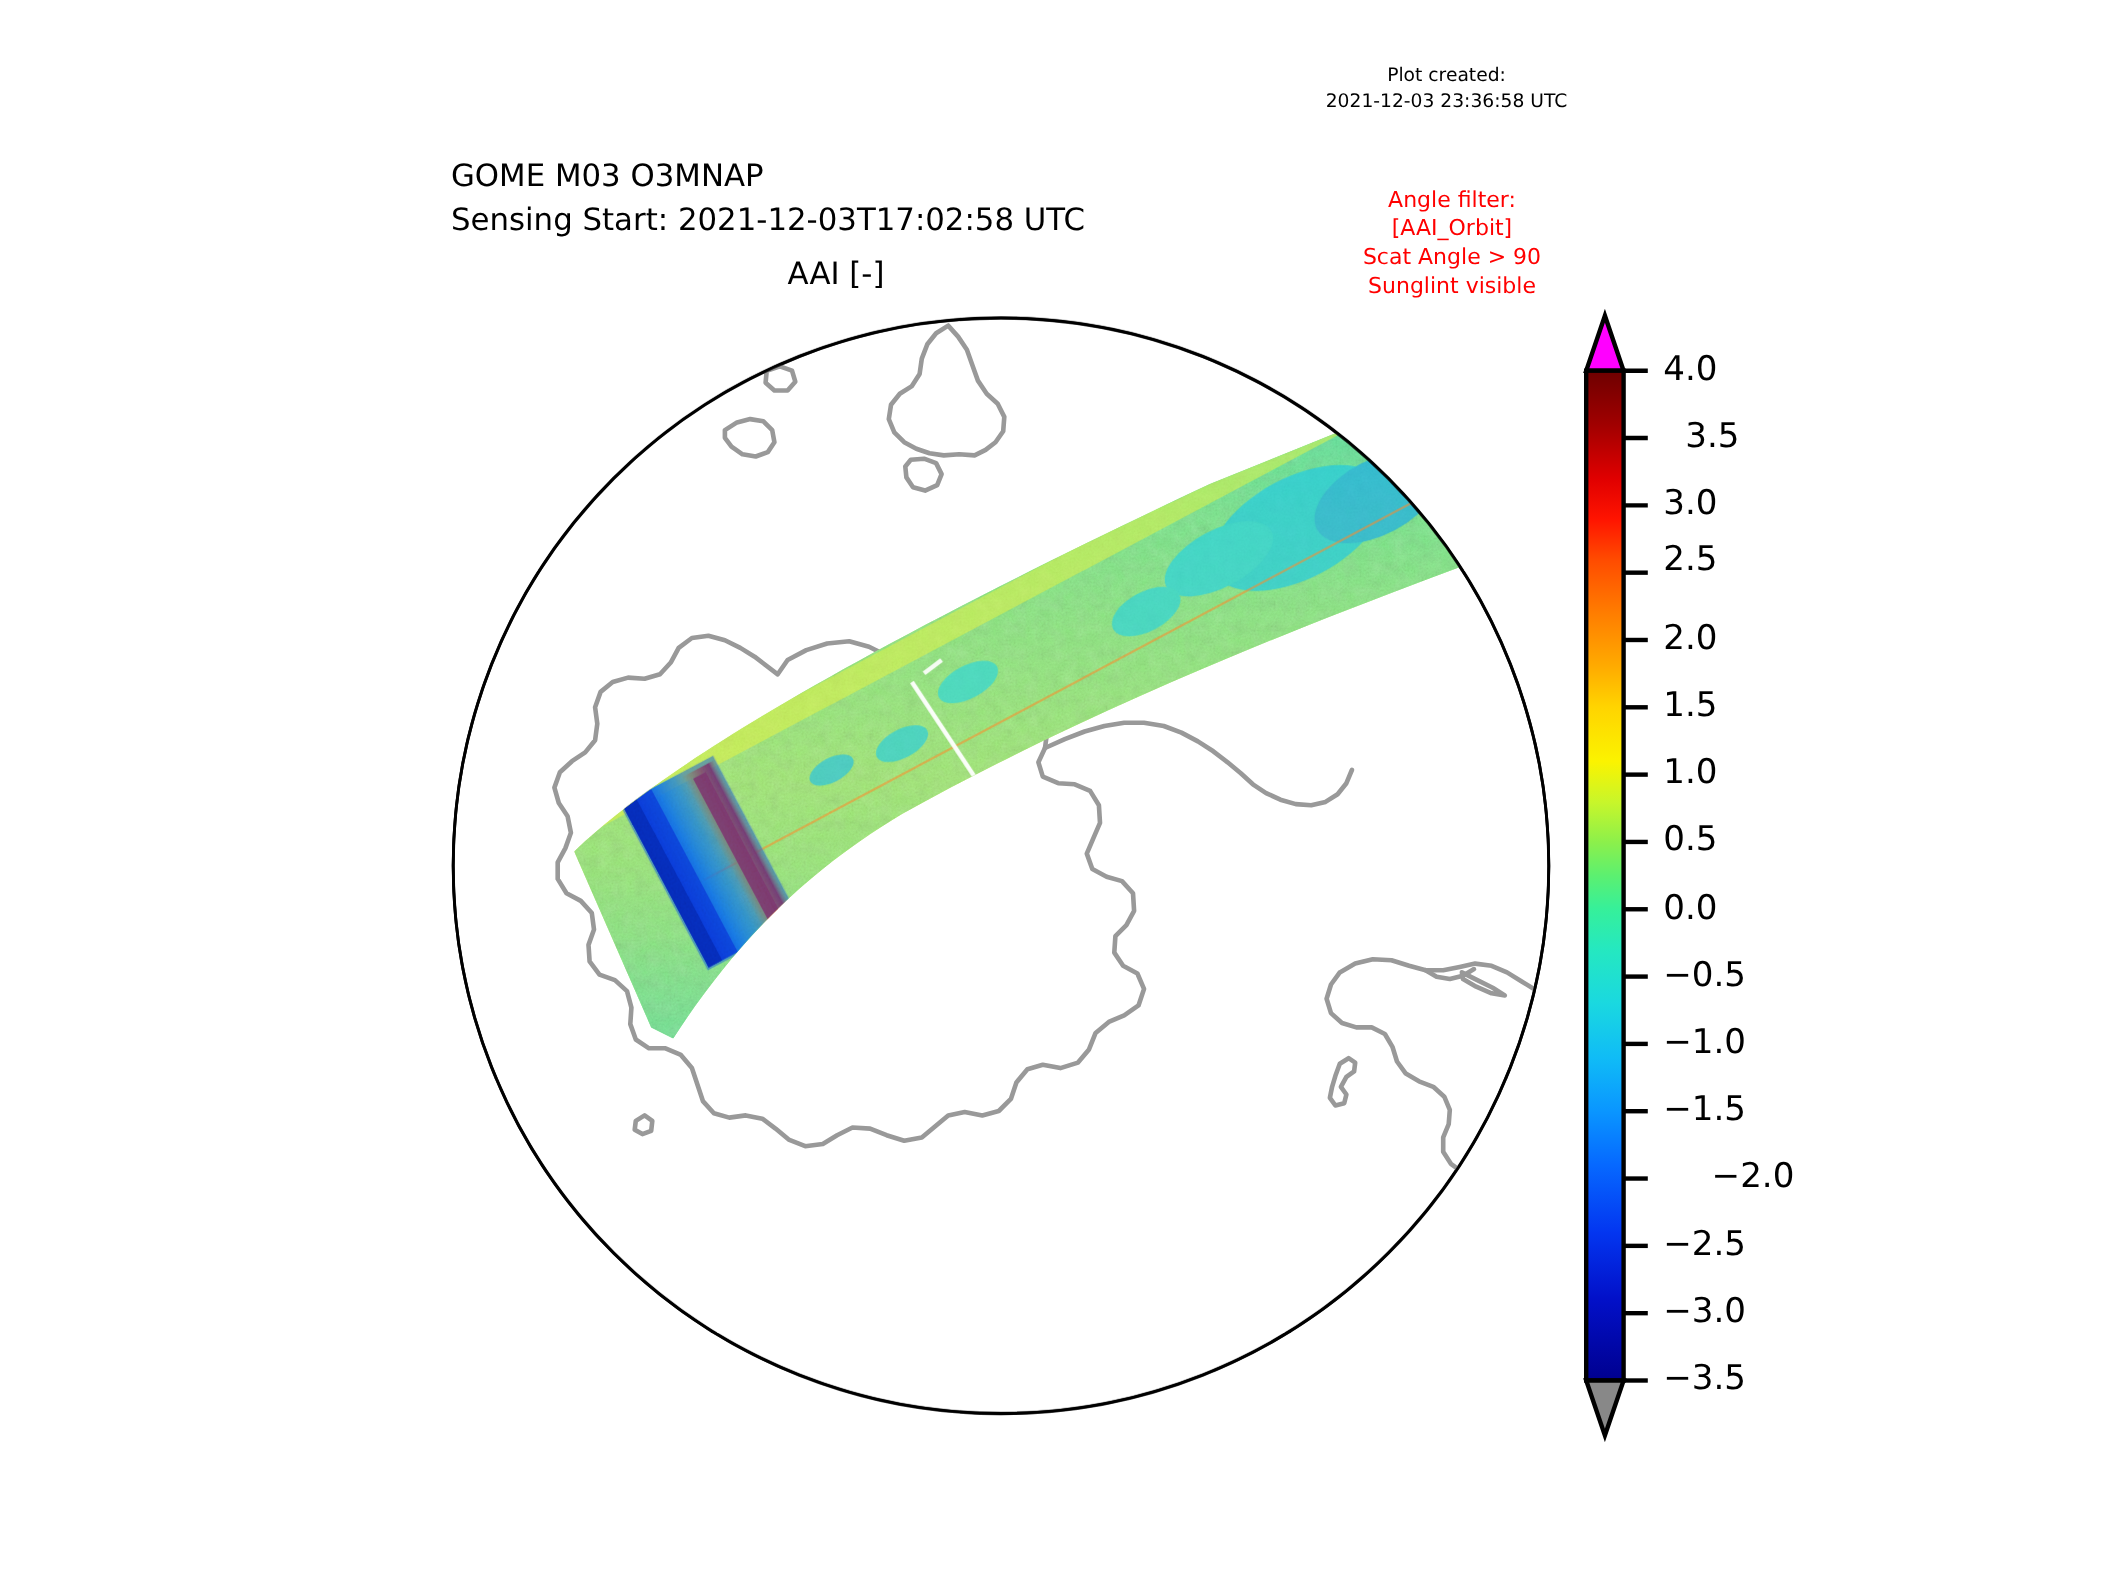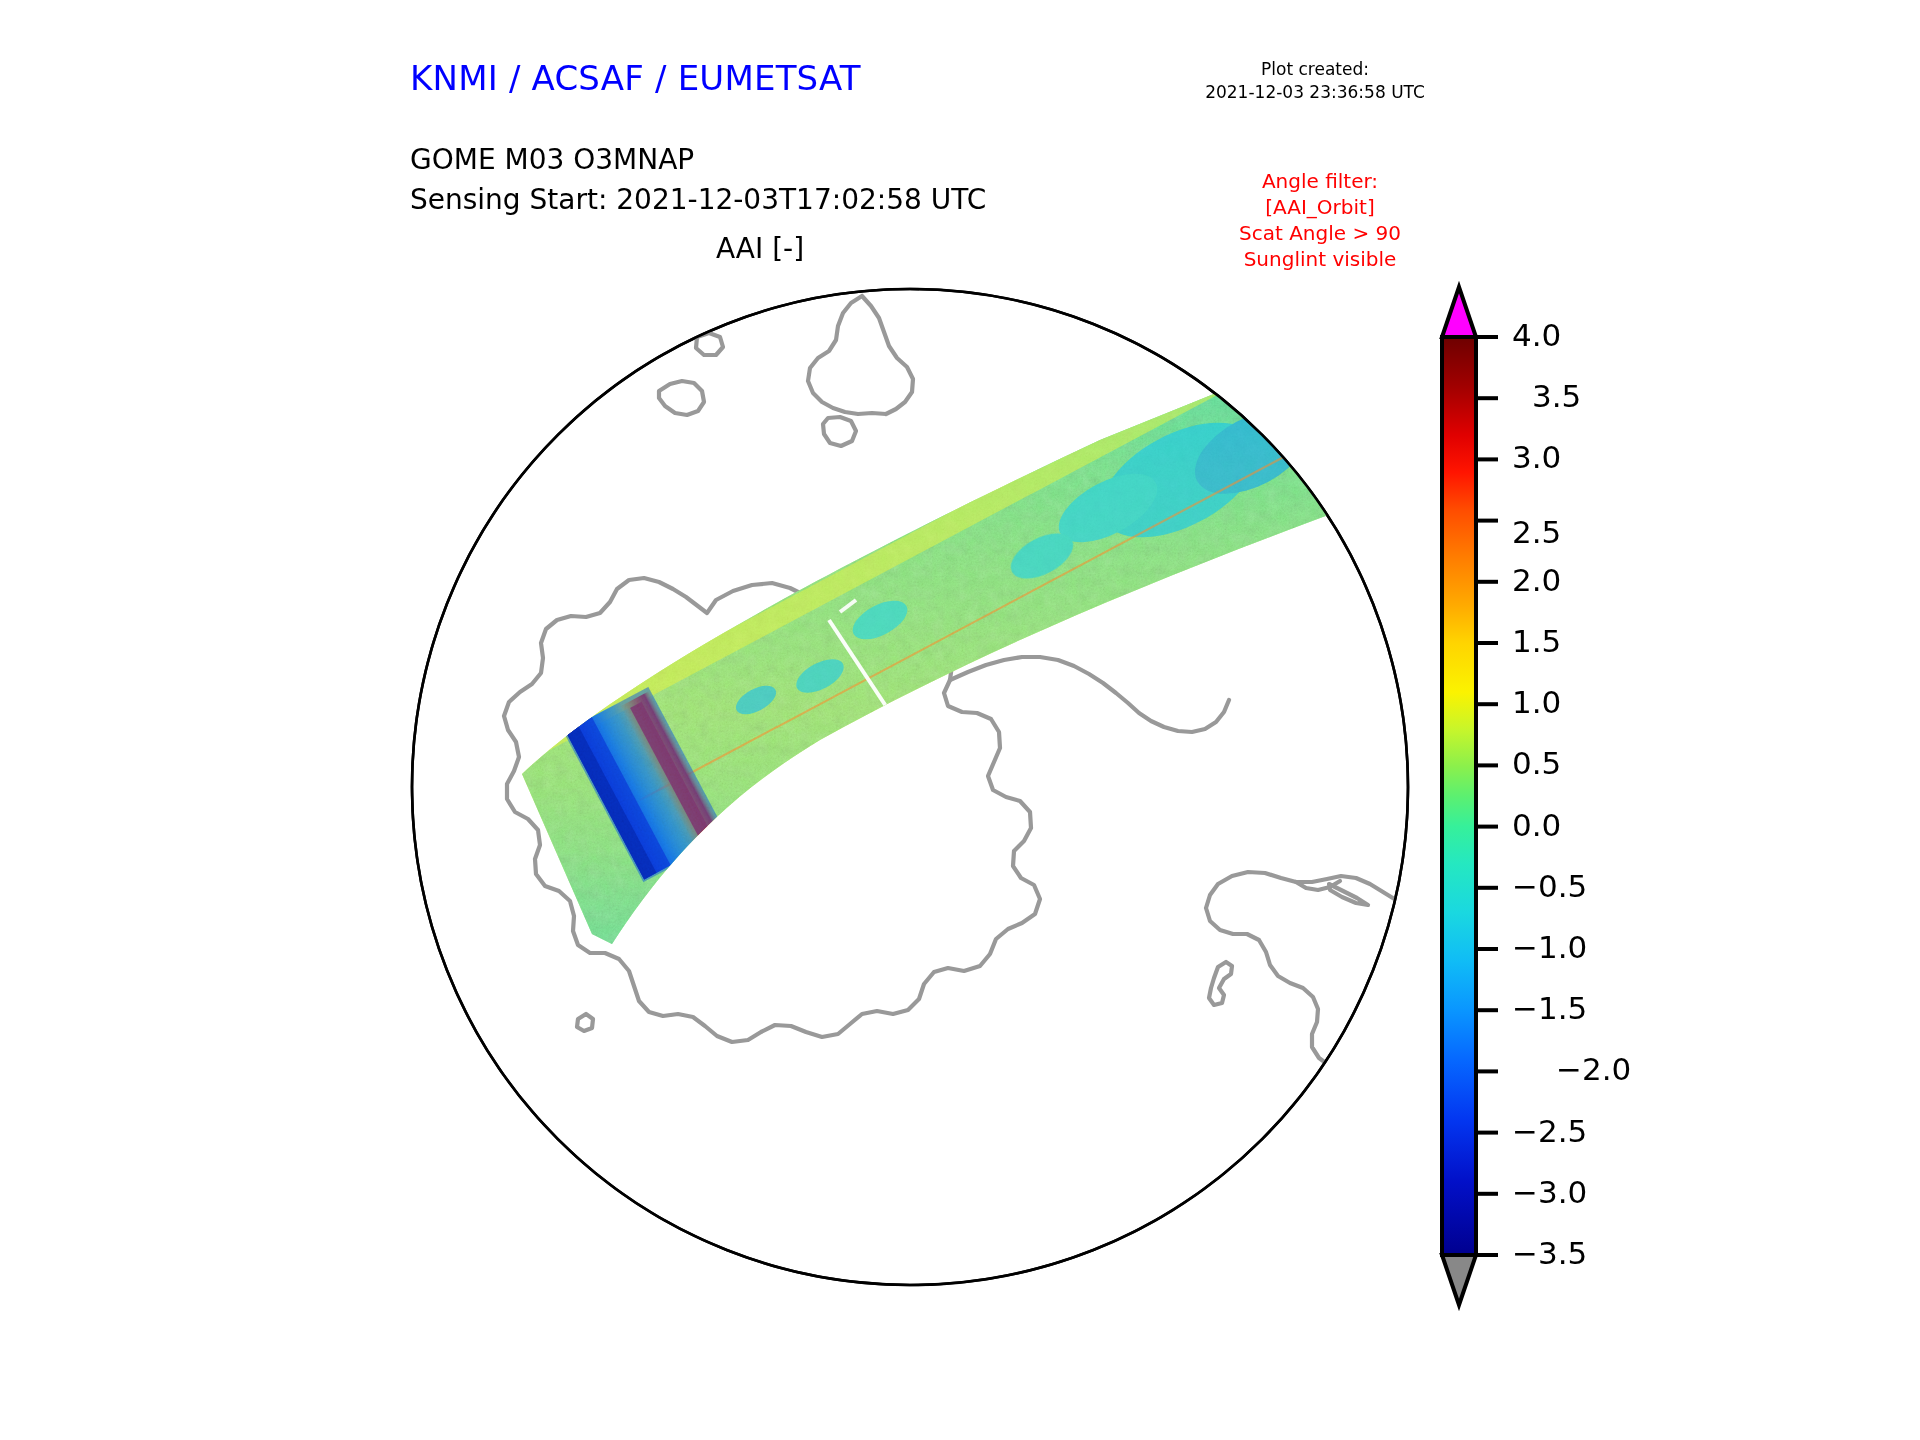--- a/index.html
+++ b/index.html
@@ -102,21 +102,20 @@
     color: #000000;
     white-space: nowrap;
     line-height: 31px;
   }
 </style>
 </head>
 <body>
 
 <div id="page">
 
-  <div class="hdr-org">KNMI / ACSAF / EUMETSAT</div>
 
   <div class="hdr-created">
     <div>Plot created:</div>
     <div>2021-12-03 23:36:58 UTC</div>
   </div>
 
   <div class="title-block">
     <div>GOME M03 O3MNAP</div>
     <div>Sensing Start: 2021-12-03T17:02:58 UTC</div>
   </div>
@@ -382,21 +381,21 @@
           <line x1="46" x2="68" y1="796.4000000000001" y2="796.4000000000001"></line>
           <line x1="46" x2="68" y1="857.6" y2="857.6"></line>
           <line x1="46" x2="68" y1="918.8000000000001" y2="918.8000000000001"></line>
           <line x1="46" x2="68" y1="980" y2="980"></line>
         </g>
     </svg>
     <div id="cb-labels">
         <div class="cb-tick-label" style="left: 82px; top: 45px;">4.0</div>
         <div class="cb-tick-label" style="left: 82px; top: 106.2px; margin-left: 20px;">3.5</div>
         <div class="cb-tick-label" style="left: 82px; top: 167.4px;">3.0</div>
-        <div class="cb-tick-label" style="left: 82px; top: 242px; text-align: right;">2.5</div>
+        <div class="cb-tick-label" style="left: 82px; top: 218px; text-align: right;">2.5</div>
         <div class="cb-tick-label" style="left: 82px; top: 289.8px;">2.0</div>
         <div class="cb-tick-label" style="left: 82px; top: 351px;">1.5</div>
         <div class="cb-tick-label" style="left: 82px; top: 412.2px;">1.0</div>
         <div class="cb-tick-label" style="left: 82px; top: 473.4px;">0.5</div>
         <div class="cb-tick-label" style="left: 82px; top: 534.6px;">0.0</div>
         <div class="cb-tick-label" style="left: 82px; top: 595.8px;">−0.5</div>
         <div class="cb-tick-label" style="left: 82px; top: 657px;">−1.0</div>
         <div class="cb-tick-label" style="left: 82px; top: 718.2px;">−1.5</div>
         <div class="cb-tick-label" style="left: 82px; top: 779.4px; margin-left: 44px;">−2.0</div>
         <div class="cb-tick-label" style="left: 82px; top: 840.6px;">−2.5</div>

